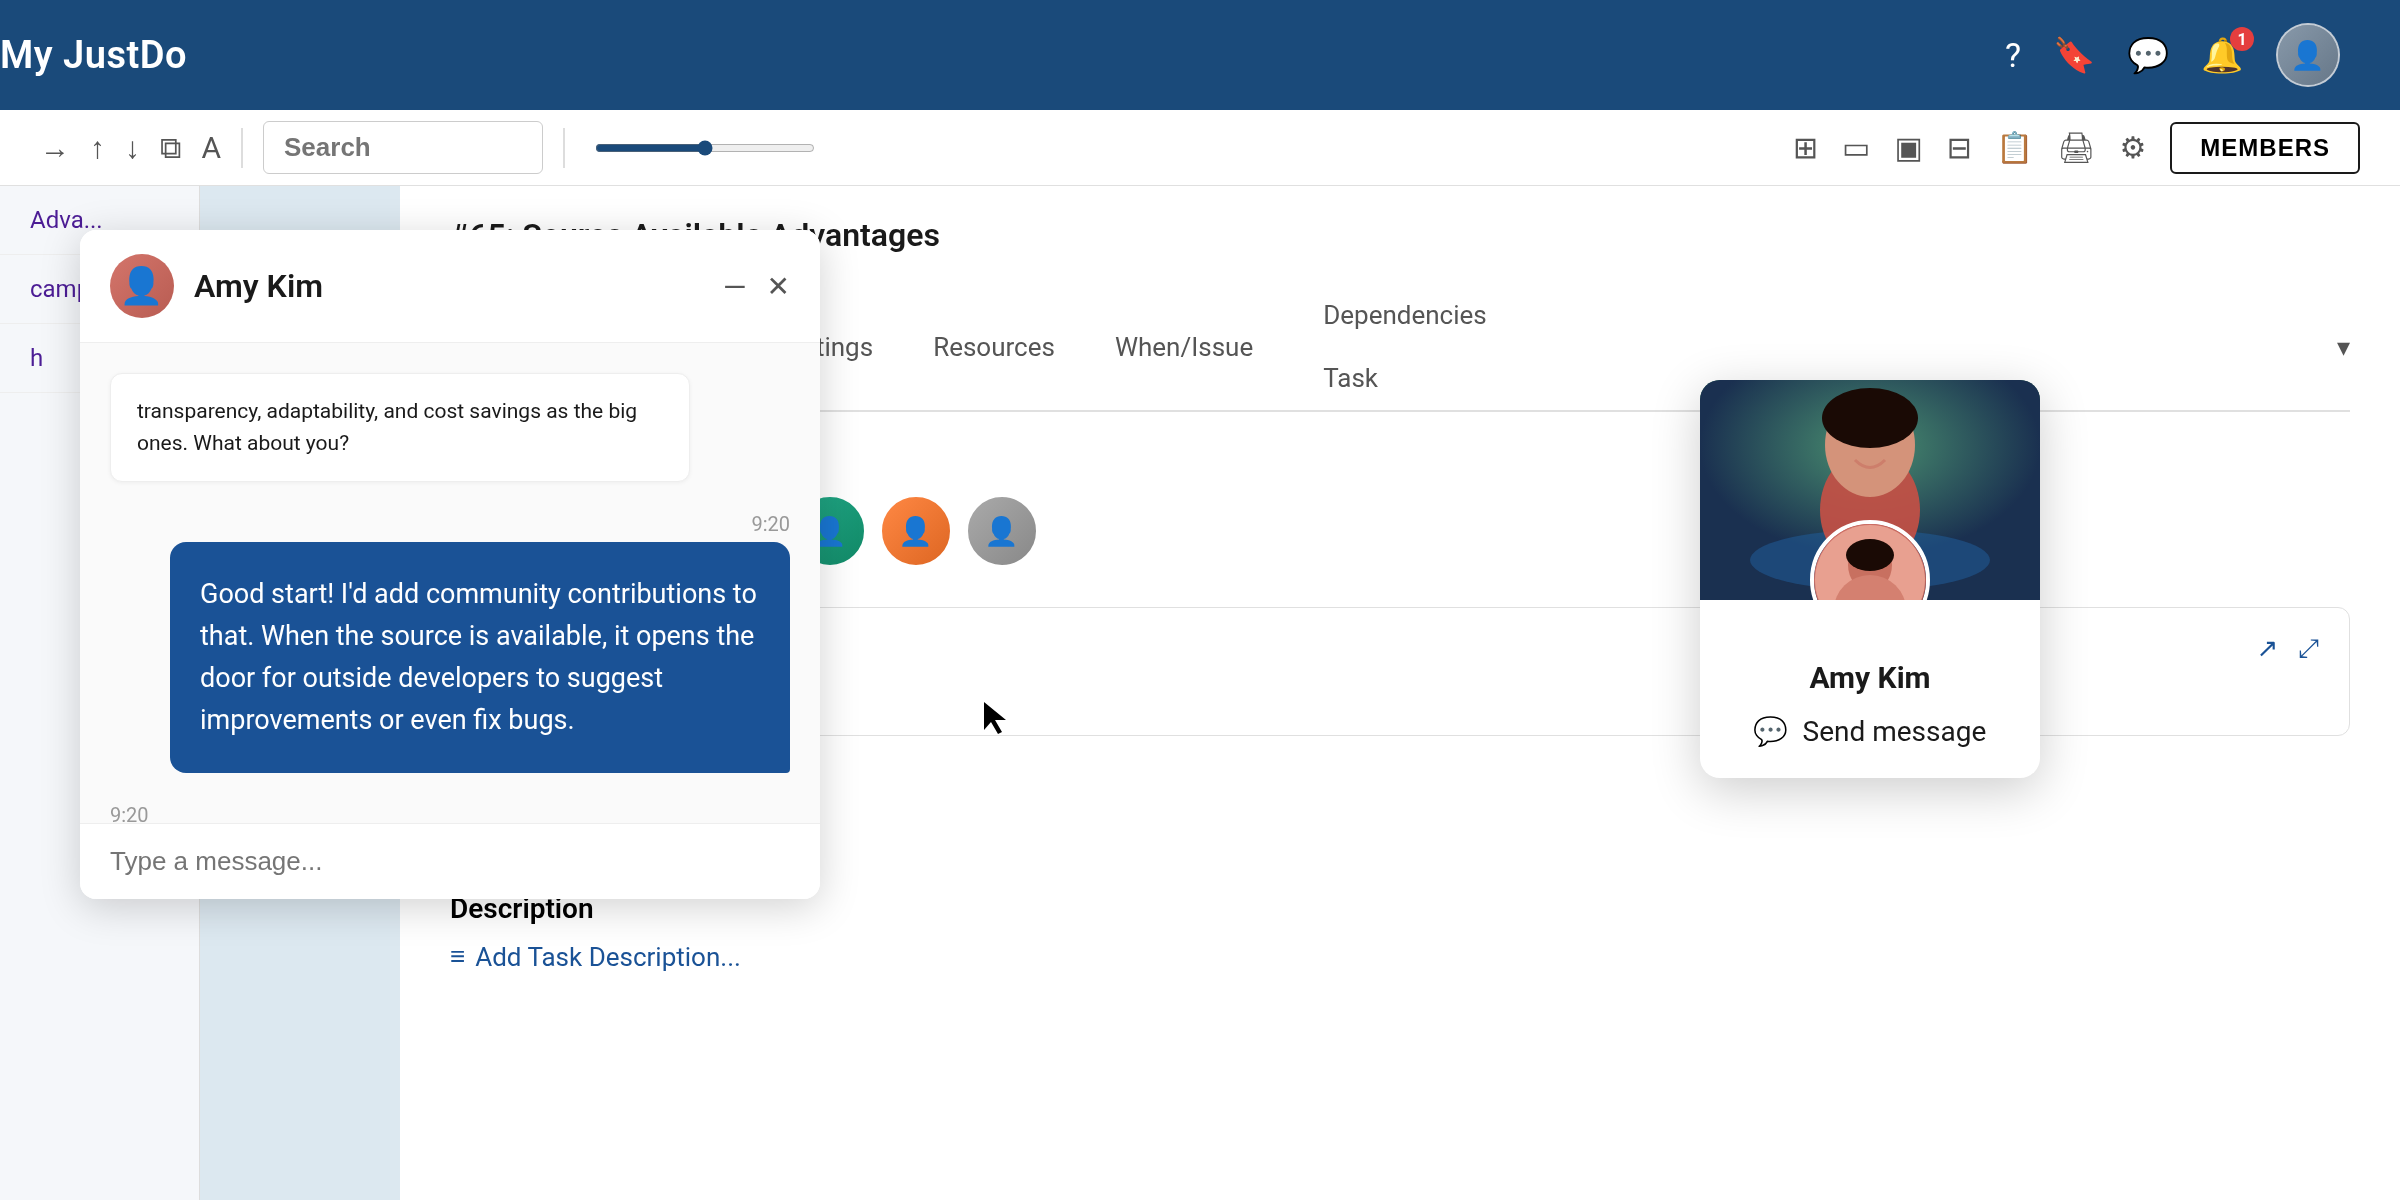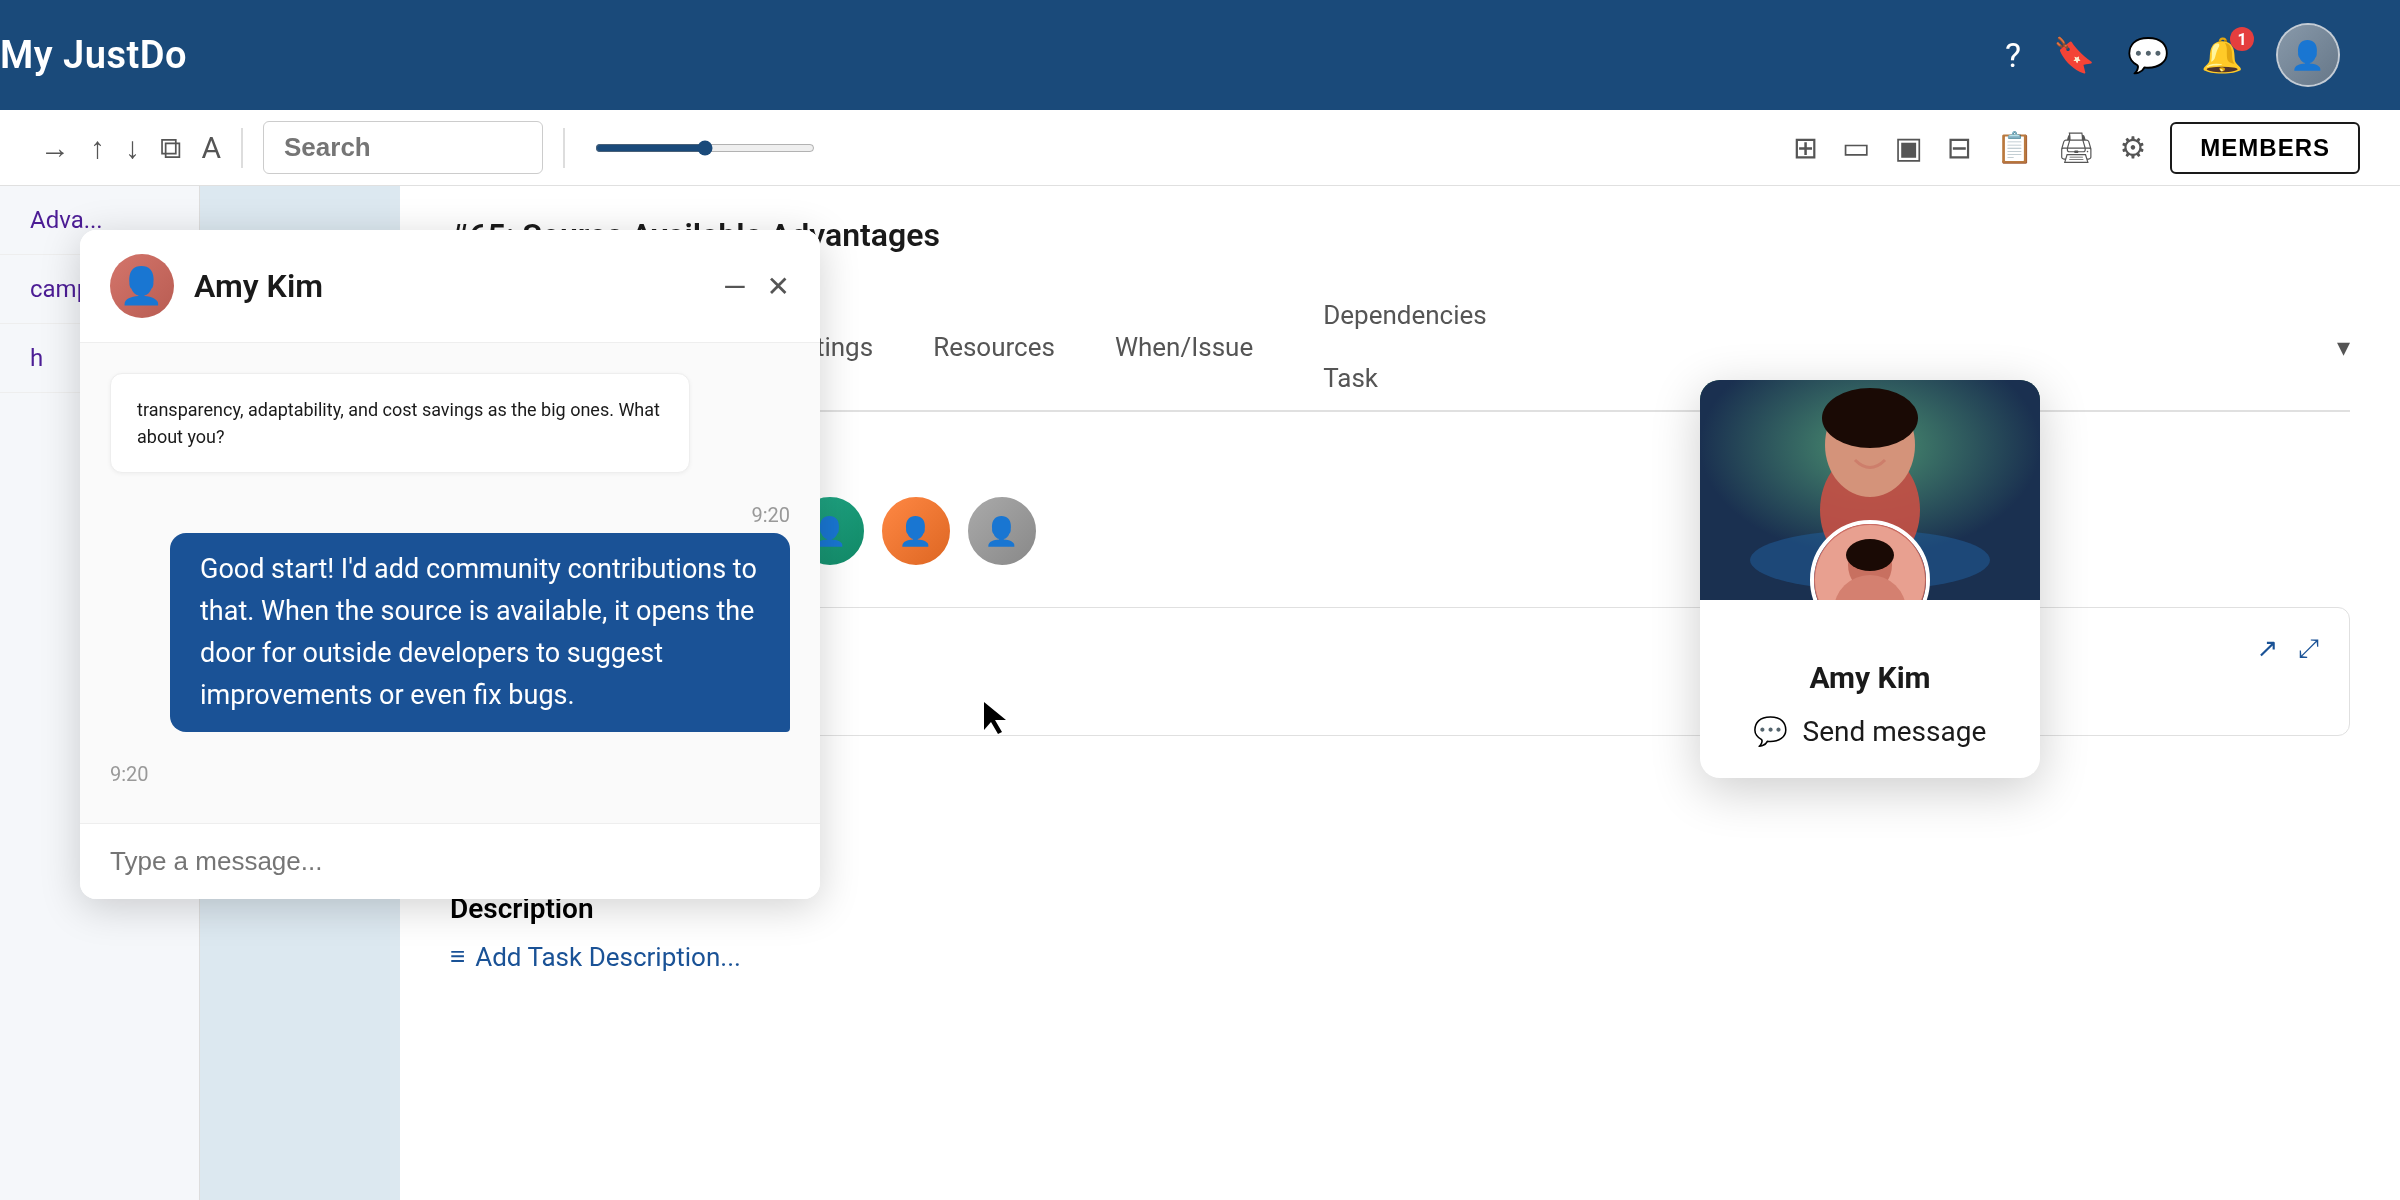--- a/index.html
+++ b/index.html
@@ -220,42 +220,42 @@
       overflow-y: auto;
     }
     .chat-msg-received {
       margin-bottom: 30px;
     }
     .chat-msg-text-received {
       background: white;
       border: 1px solid #eee;
       border-radius: 12px;
       padding: 22px 26px;
-      font-size: 18px;
+      font-size: 21px;
       color: #1a1a1a;
       line-height: 1.5;
       max-width: 580px;
       box-shadow: 0 1px 4px rgba(0,0,0,0.05);
     }
     .chat-msg-sent {
       margin-bottom: 30px;
       display: flex;
       flex-direction: column;
       align-items: flex-end;
     }
     .chat-msg-time {
       font-size: 20px;
       color: #999;
       text-align: right;
       margin-bottom: 6px;
     }
     .chat-msg-text-sent {
       background: #1a5296;
       border-radius: 16px 16px 4px 16px;
-      padding: 16px 30px;
+      padding: 32px 30px;
       font-size: 27px;
       color: white;
       line-height: 1.55;
       max-width: 620px;
     }
     .chat-msg-received-time {
       font-size: 20px;
       color: #999;
       margin-bottom: 6px;
     }

